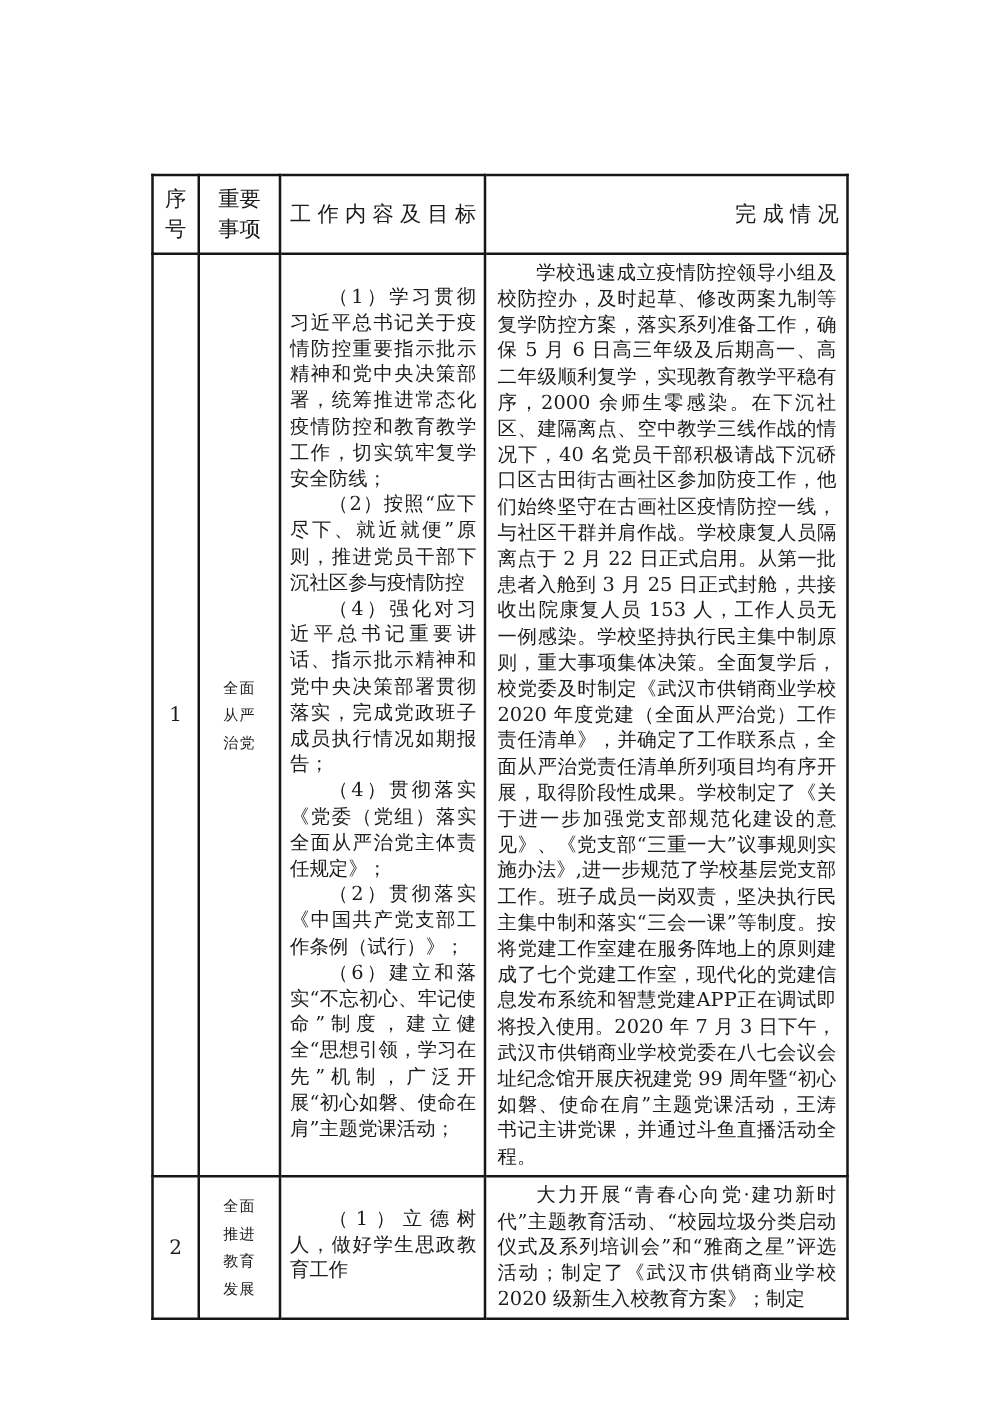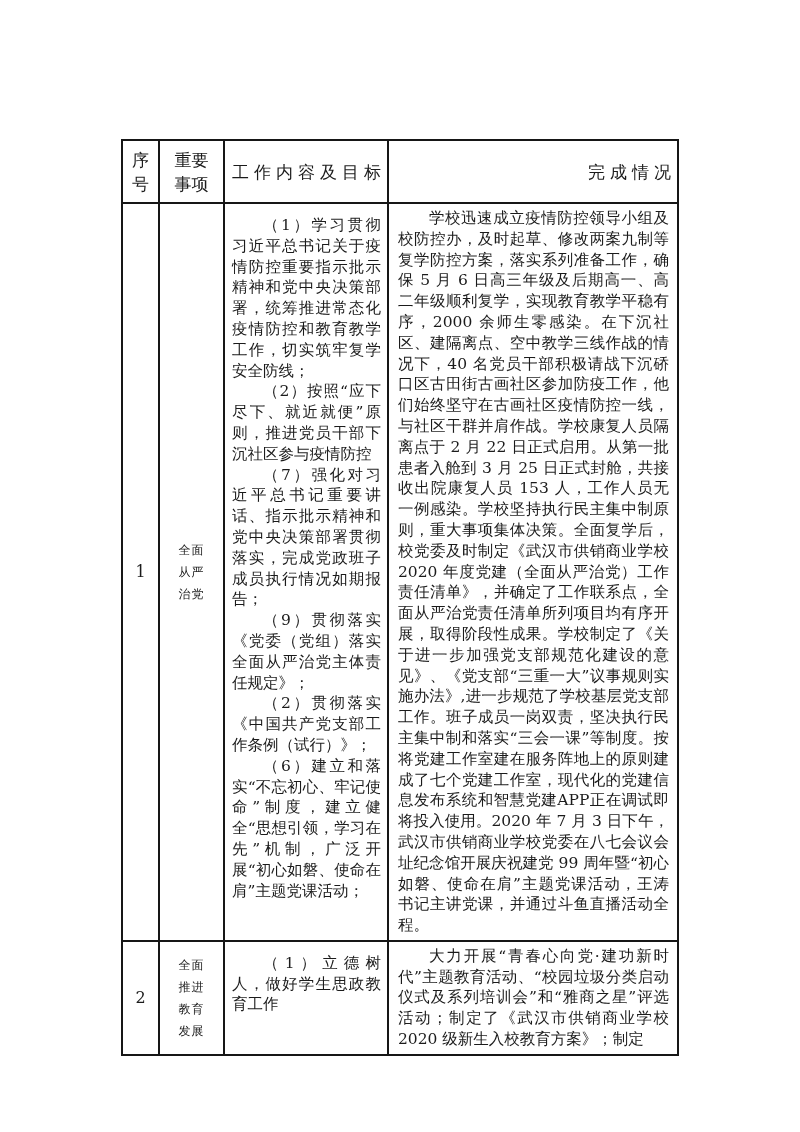--- a/index.html
+++ b/index.html
@@ -56,21 +56,21 @@
   td.item-cell {
     text-align: center;
     vertical-align: middle;
     font-size: 12px;
     line-height: 22px;
     white-space: pre-line;
     letter-spacing: 1px;
   }
   td.content-cell {
     vertical-align: top;
-    padding: 11px 6px 4px 7px;
+    padding: 23px 6px 4px 7px;
     font-size: 15.5px;
     line-height: 20.8px;
     text-align: justify;
   }
   td.status-cell {
     vertical-align: top;
     padding: 4px 8px 4px 9px;
     font-size: 15.5px;
     line-height: 20.8px;
     text-align: justify;
@@ -102,22 +102,22 @@
       </tr>
 
       <tr class="row-1">
         <td class="seq-cell">1</td>
         <td class="item-cell">全面
 从严
 治党</td>
         <td class="content-cell">
           <p class="para">（1）学习贯彻习近平总书记关于疫情防控重要指示批示精神和党中央决策部署，统筹推进常态化疫情防控和教育教学工作，切实筑牢复学安全防线；</p>
           <p class="para">（2）按照“应下尽下、就近就便”原则，推进党员干部下沉社区参与疫情防控</p>
-          <p class="para">（7）强化对习近平总书记重要讲话、指示批示精神和党中央决策部署贯彻落实，完成党政班子成员执行情况如期报告；</p>
-          <p class="para">（9）贯彻落实《党委（党组）落实全面从严治党主体责任规定》；</p>
+          <p class="para">（4）强化对习近平总书记重要讲话、指示批示精神和党中央决策部署贯彻落实，完成党政班子成员执行情况如期报告；</p>
+          <p class="para">（4）贯彻落实《党委（党组）落实全面从严治党主体责任规定》；</p>
           <p class="para">（2）贯彻落实《中国共产党支部工作条例（试行）》；</p>
           <p class="para">（6）建立和落实“不忘初心、牢记使命”制度，建立健全“思想引领，学习在先”机制，广泛开展“初心如磐、使命在肩”主题党课活动；</p>
         </td>
         <td class="status-cell">
           <p class="para">学校迅速成立疫情防控领导小组及校防控办，及时起草、修改两案九制等复学防控方案，落实系列准备工作，确保 5 月 6 日高三年级及后期高一、高二年级顺利复学，实现教育教学平稳有序，2000 余师生零感染。在下沉社区、建隔离点、空中教学三线作战的情况下，40 名党员干部积极请战下沉硚口区古田街古画社区参加防疫工作，他们始终坚守在古画社区疫情防控一线，与社区干群并肩作战。学校康复人员隔离点于 2 月 22 日正式启用。从第一批患者入舱到 3 月 25 日正式封舱，共接收出院康复人员 153 人，工作人员无一例感染。学校坚持执行民主集中制原则，重大事项集体决策。全面复学后，校党委及时制定《武汉市供销商业学校 2020 年度党建（全面从严治党）工作责任清单》，并确定了工作联系点，全面从严治党责任清单所列项目均有序开展，取得阶段性成果。学校制定了《关于进一步加强党支部规范化建设的意见》、《党支部“三重一大”议事规则实施办法》,进一步规范了学校基层党支部工作。班子成员一岗双责，坚决执行民主集中制和落实“三会一课”等制度。按将党建工作室建在服务阵地上的原则建成了七个党建工作室，现代化的党建信息发布系统和智慧党建APP正在调试即将投入使用。2020 年 7 月 3 日下午，武汉市供销商业学校党委在八七会议会址纪念馆开展庆祝建党 99 周年暨“初心如磐、使命在肩”主题党课活动，王涛书记主讲党课，并通过斗鱼直播活动全程。</p>
         </td>
       </tr>
 
       <tr class="row-2">
         <td class="seq-cell">2</td>

